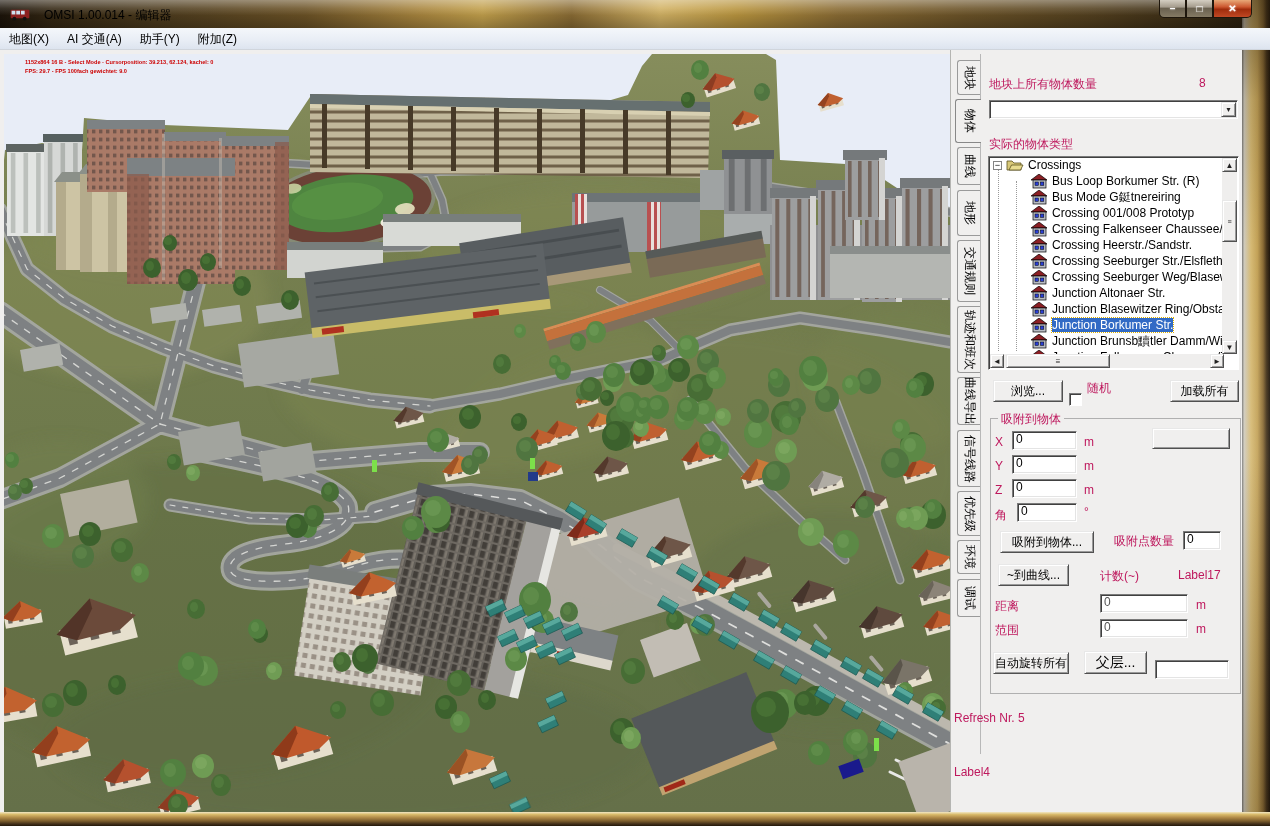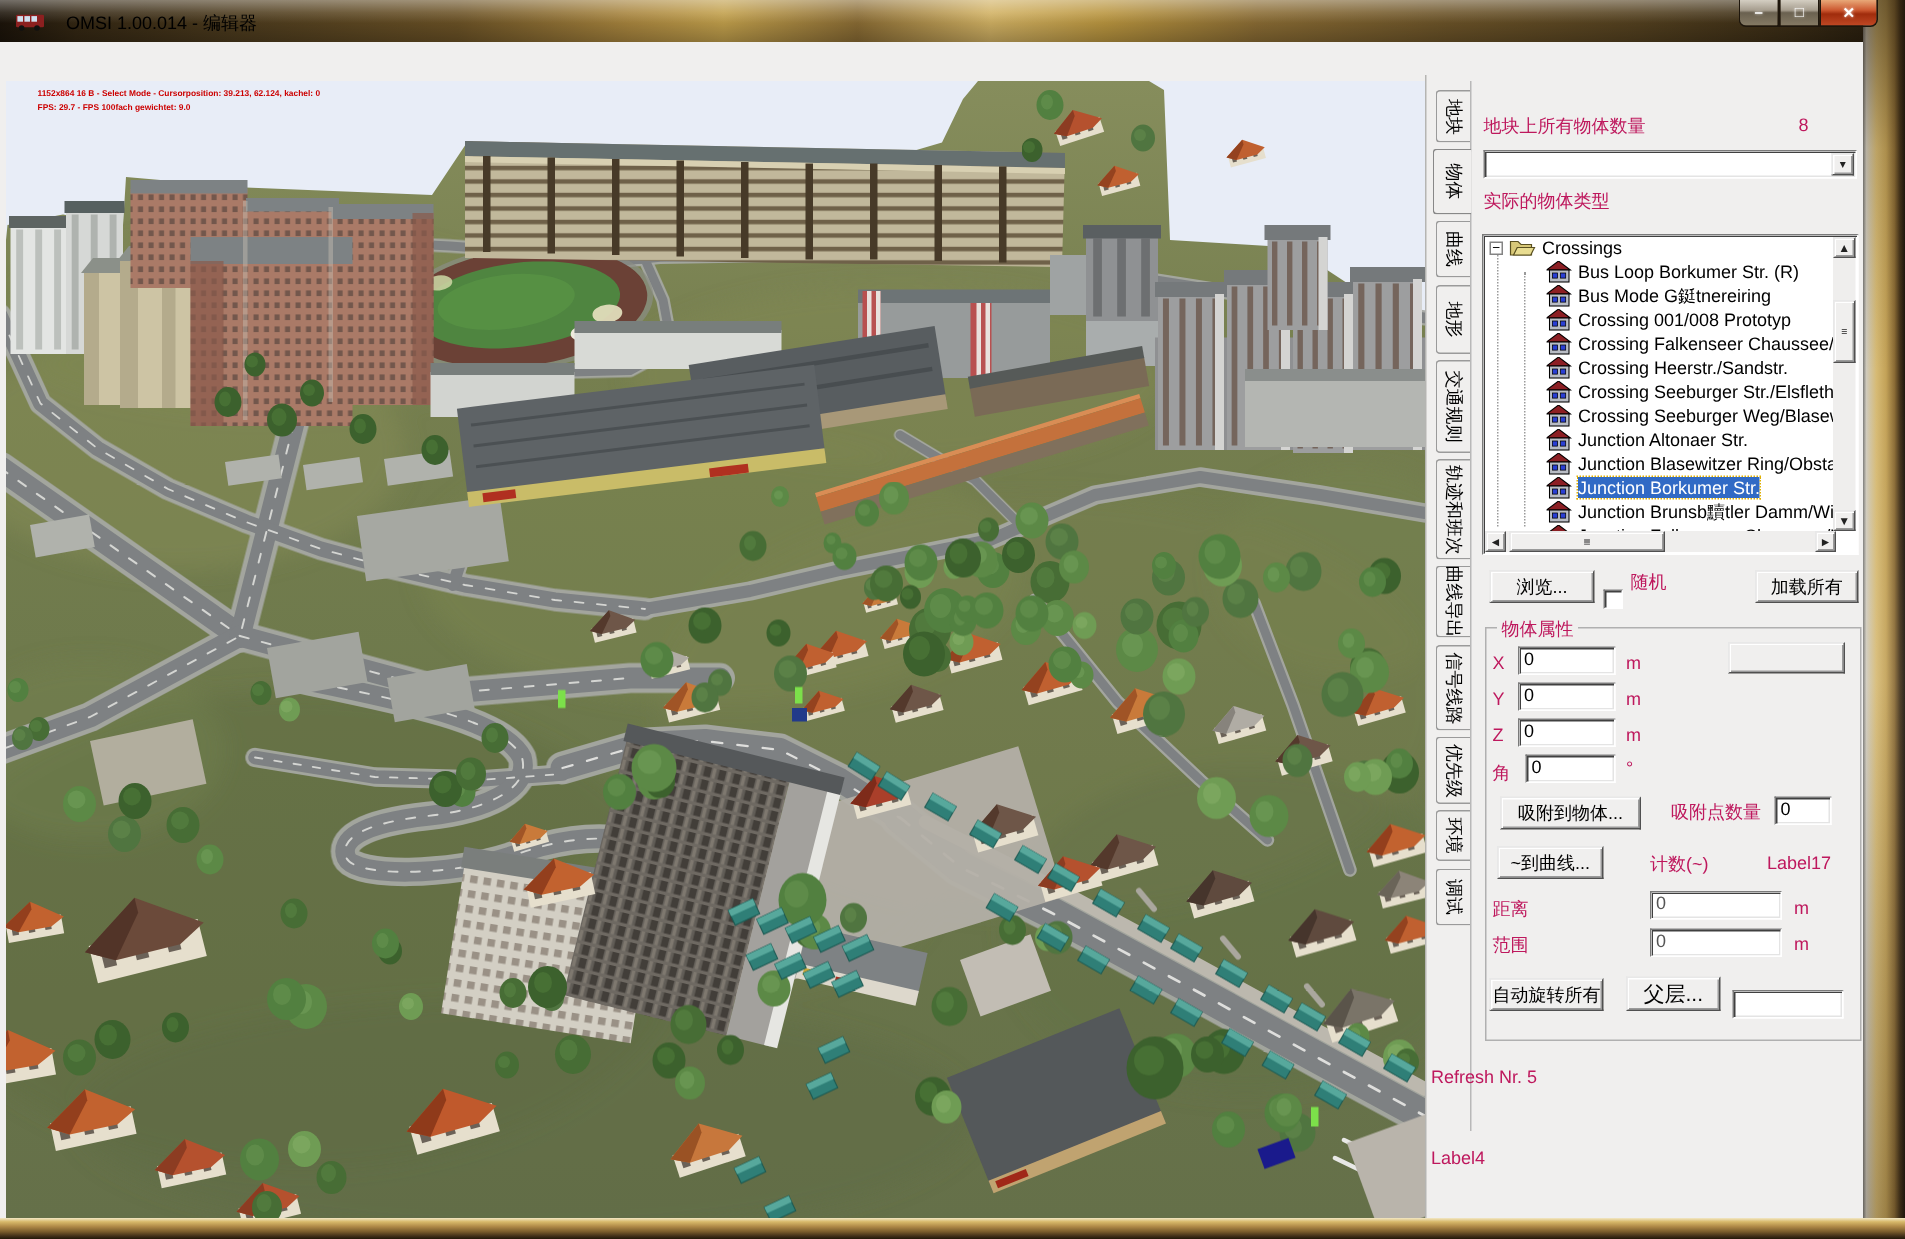--- a/index.html
+++ b/index.html
@@ -48,20 +48,21 @@
       <rect x="11" y="4" width="4" height="4" fill="#cfe0f0"></rect>
       <circle cx="4" cy="12.5" r="2" fill="#111"></circle>
       <circle cx="15" cy="12.5" r="2" fill="#111"></circle>
     </svg>
   <div id="ttext">OMSI 1.00.014 - 编辑器</div>
   <div id="caps">
       <div class="cap first">–</div>
       <div class="cap">□</div>
       <div class="cap close">✕</div>
     </div>
+  <div id="menu"><span>地图(X)</span><span>AI 交通(A)</span><span>助手(Y)</span><span>附加(Z)</span></div>
   <div id="client">
     <svg id="vp" style="left:4px;top:4px" width="946" height="758" viewBox="4 54 946 758">
         <defs>
           <linearGradient id="terr" x1="0" y1="0" x2="0" y2="1">
             <stop offset="0" stop-color="#868d5c"></stop>
             <stop offset="0.25" stop-color="#767f4f"></stop>
             <stop offset="0.6" stop-color="#6c784b"></stop>
             <stop offset="1" stop-color="#657049"></stop>
           </linearGradient>
           <pattern id="tanwin" width="9" height="9" patternUnits="userSpaceOnUse">
@@ -1090,21 +1091,21 @@
           <span>环境</span>
         </div>
         <div class="tab" style="top:529px;height:38px">
           <span>调试</span>
         </div>
       <div id="content"></div>
       <div class="lbl" style="left:38px;top:26px">地块上所有物体数量</div>
       <div class="lbl" style="left:248px;top:26px">8</div>
       <div class="field" style="left:38px;top:50px;width:249px;height:19px"></div>
       <div class="sbtn" style="left:270px;top:52px;width:15px;height:15px">▾</div>
-      <div class="lbl" style="left:38px;top:76px">实际的物体类型</div>
+      <div class="lbl" style="left:38px;top:86px">实际的物体类型</div>
       <div id="tree">
         <div style="position:absolute;left:0;top:0;width:234px;height:198px;overflow:hidden">
             <div style="position:absolute;left:9px;top:8px;height:186px;border-left:1px dotted #9a9a9a"></div>
             <div style="position:absolute;left:27px;top:24px;height:170px;border-left:1px dotted #9a9a9a"></div>
             <div class="trow" style="top:0px">
               <span class="expbox">−</span>
               <span class="ticon">
                 <svg width="18" height="14" viewBox="0 0 18 14">
                   <path d="M1 12 L1 3 L6 3 L8 5 L15 5 L15 12 Z" fill="#d8c878" stroke="#5a5020" stroke-width="0.8"></path>
                   <path d="M3 12 L5.5 7 L17 7 L14.5 12 Z" fill="#e8dc90" stroke="#5a5020" stroke-width="0.8"></path>
@@ -1256,21 +1257,21 @@
           <div class="sbtn" style="left:0;top:0;width:14px;height:14px">◄</div>
           <div class="sbtn" style="right:0;top:0;width:14px;height:14px">►</div>
           <div class="sbtn" style="left:16px;top:0;width:104px;height:14px">≡</div>
         </div>
       </div>
       <div class="btn" style="left:42px;top:330px;width:70px;height:22px">浏览...</div>
       <div class="cb" style="left:118px;top:343px"></div>
       <div class="lbl" style="left:136px;top:330px">随机</div>
       <div class="btn" style="left:219px;top:330px;width:69px;height:22px">加载所有</div>
       <div class="grp" style="left:39px;top:368px;width:251px;height:276px"></div>
-      <div class="lbl" style="left:47px;top:361px;background:#f0efee;padding:0 3px">物体属性</div>
+      <div class="lbl" style="left:47px;top:361px;background:#f0efee;padding:0 3px">吸附到物体</div>
       <div class="lbl" style="left:44px;top:385px">X</div>
         <div class="field" style="left:61px;top:381px;width:65px;height:19px">0</div>
         <div class="lbl" style="left:133px;top:385px">m</div>
       <div class="lbl" style="left:44px;top:409px">Y</div>
         <div class="field" style="left:61px;top:405px;width:65px;height:19px">0</div>
         <div class="lbl" style="left:133px;top:409px">m</div>
       <div class="lbl" style="left:44px;top:433px">Z</div>
         <div class="field" style="left:61px;top:429px;width:65px;height:19px">0</div>
         <div class="lbl" style="left:133px;top:433px">m</div>
       <div class="lbl" style="left:44px;top:457px">角</div>

